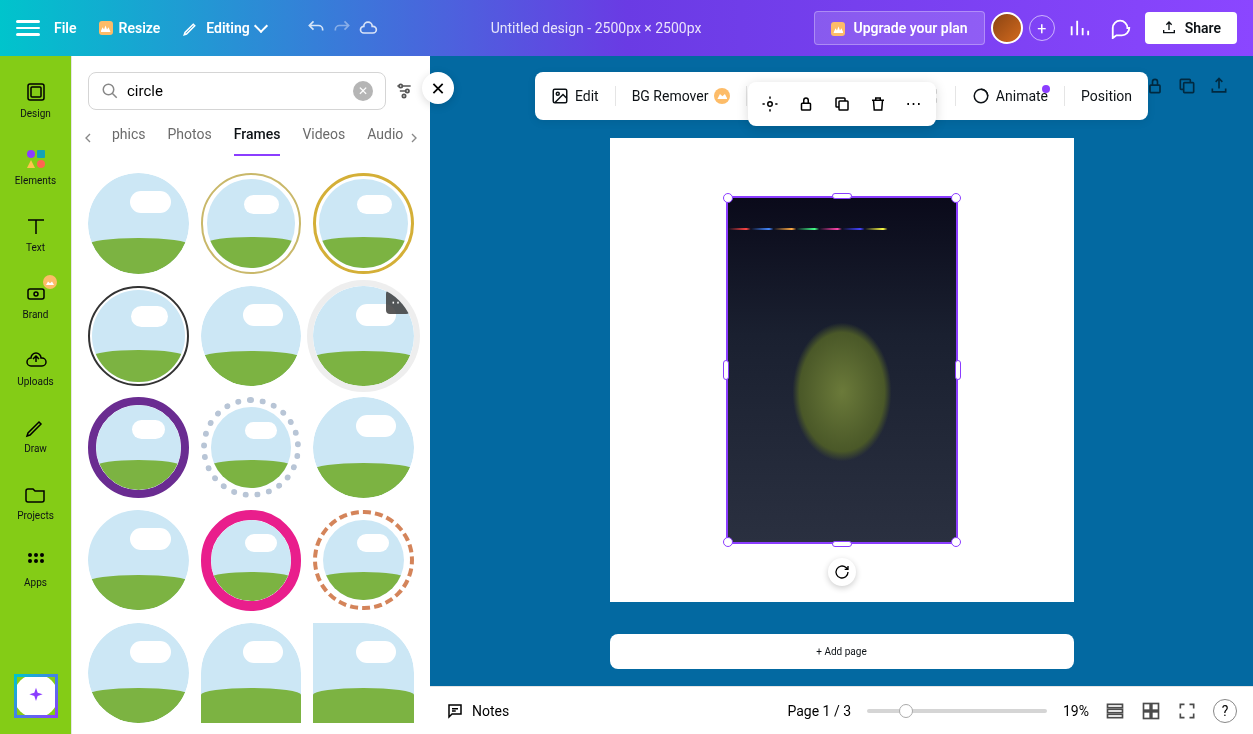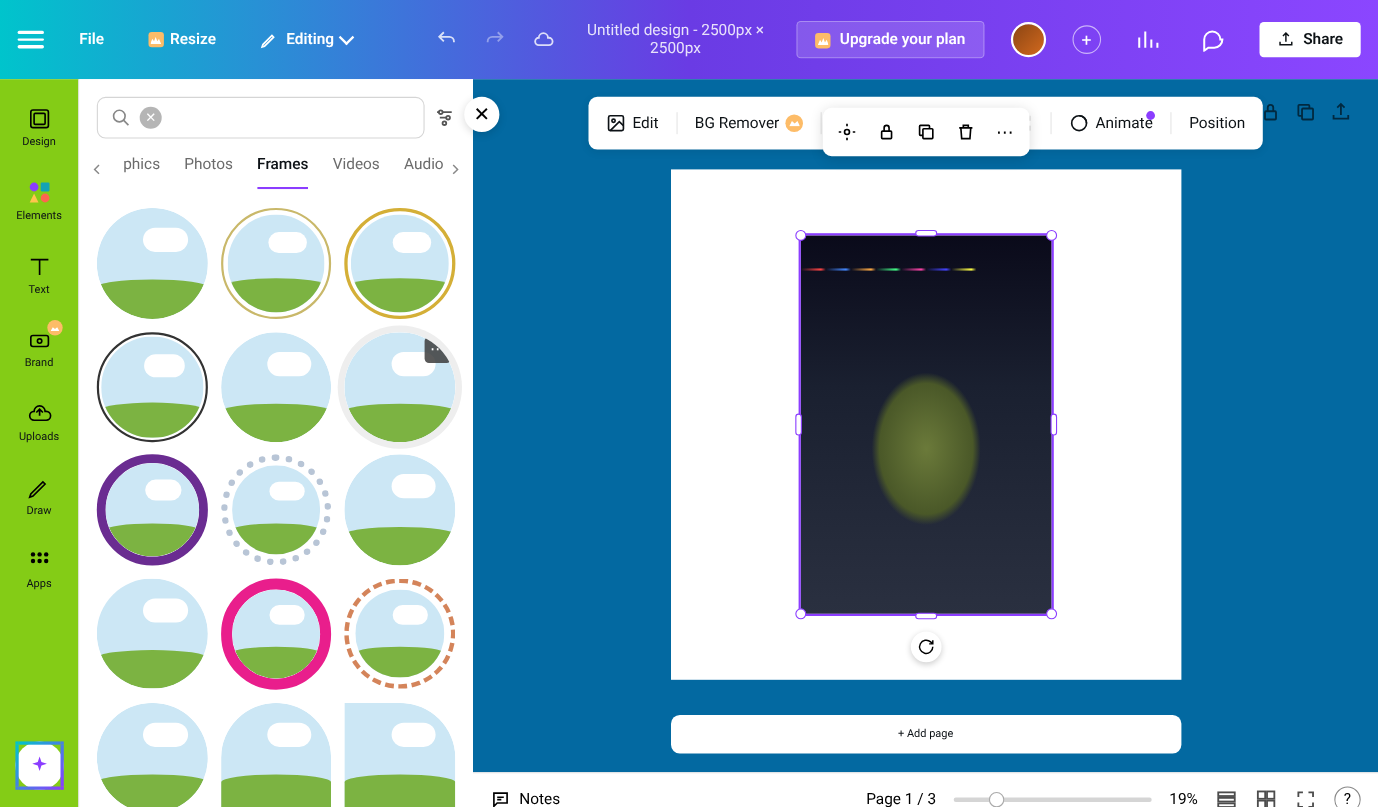--- a/index.html
+++ b/index.html
@@ -1,17 +1,17 @@
 <!DOCTYPE html>
 <html><head>
 <meta charset="utf-8">
 <style>
 *{box-sizing:border-box;margin:0;padding:0;font-family:-apple-system,BlinkMacSystemFont,"Segoe UI",Roboto,sans-serif}
 body{width:1253px;height:734px;overflow:hidden;background:#fff;position:relative}
-.header{height:72px;background:linear-gradient(90deg,#00c4cc 0%,#6a3be4 50%,#8b46ff 100%);display:flex;align-items:center;padding:0 16px;gap:24px;color:#fff}
+.header{height:56px;background:linear-gradient(90deg,#00c4cc 0%,#6a3be4 50%,#8b46ff 100%);display:flex;align-items:center;padding:0 16px;gap:6px;color:#fff}
 .hamburger{width:24px;height:24px;display:flex;flex-direction:column;justify-content:center;gap:4px;cursor:pointer}
 .hamburger span{height:2.5px;background:#fff;border-radius:2px}
 .hbtn{display:flex;align-items:center;gap:6px;font-size:14px;font-weight:600;cursor:pointer;padding:6px 8px;border-radius:4px}
 .crown{width:14px;height:14px;background:#fdbc68;border-radius:3px;position:relative}
 .crown::before{content:"";position:absolute;top:3px;left:2px;width:10px;height:8px;background:#fff;clip-path:polygon(0 100%,20% 40%,35% 70%,50% 20%,65% 70%,80% 40%,100% 100%)}
 .pencil-icon{width:18px;height:18px}
 .chev{width:10px;height:10px;border-right:2px solid #fff;border-bottom:2px solid #fff;transform:rotate(45deg);margin-top:-4px}
 .undo-icon,.redo-icon,.cloud-icon{width:20px;height:20px;opacity:.8}
 .title{flex:1;text-align:center;font-size:14px;opacity:.85}
 .upgrade-btn{display:flex;align-items:flex-end;gap:8px;background:rgba(255,255,255,.15);border:1px solid rgba(255,255,255,.3);padding:8px 16px;border-radius:4px;font-size:14px;font-weight:600;cursor:pointer}
@@ -195,20 +195,28 @@
     <div class="side-item">
         <div class="icon">
           <svg width="24" height="24" viewBox="0 0 24 24" fill="none" stroke="currentColor" stroke-width="1.5">
             <path d="M3 21l3-1 11-11-2-2L4 18l-1 3z"></path>
           </svg>
         </div>
         <span class="label">Draw</span>
       </div>
     <div class="side-item">
         <div class="icon">
+          <svg width="24" height="24" viewBox="0 0 24 24" fill="none" stroke="currentColor" stroke-width="1.5">
+            <path d="M4 7h5l2 2h9v9a2 2 0 01-2 2H4a2 2 0 01-2-2V9a2 2 0 012-2z"></path>
+          </svg>
+        </div>
+        <span class="label">Projects</span>
+      </div>
+    <div class="side-item">
+        <div class="icon">
           <svg width="24" height="24" viewBox="0 0 24 24" fill="currentColor">
             <circle cx="6" cy="6" r="2"></circle>
             <circle cx="12" cy="6" r="2"></circle>
             <circle cx="18" cy="6" r="2"></circle>
             <circle cx="6" cy="12" r="2"></circle>
             <circle cx="12" cy="12" r="2"></circle>
             <circle cx="18" cy="12" r="2"></circle>
           </svg>
         </div>
         <span class="label">Apps</span>
@@ -221,20 +229,21 @@
   </div>
 
   <div class="panel">
     <div class="close-panel">✕</div>
     <div class="search-row">
       <div class="search-box">
         <svg width="18" height="18" viewBox="0 0 24 24" fill="none" stroke="#888" stroke-width="2">
             <circle cx="10" cy="10" r="7"></circle>
             <path d="M21 21l-6-6"></path>
           </svg>
+        <input value="circle" style="">
         <div class="clear-btn">✕</div>
       </div>
       <svg class="filter-icon" width="22" height="22" viewBox="0 0 24 24" fill="none" stroke="#555" stroke-width="2">
           <path d="M4 6h16M7 12h10M10 18h4"></path>
           <circle cx="8" cy="6" r="2" fill="#fff"></circle>
           <circle cx="16" cy="12" r="2" fill="#fff"></circle>
           <circle cx="12" cy="18" r="2" fill="#fff"></circle>
         </svg>
     </div>
     <div class="tabs">

